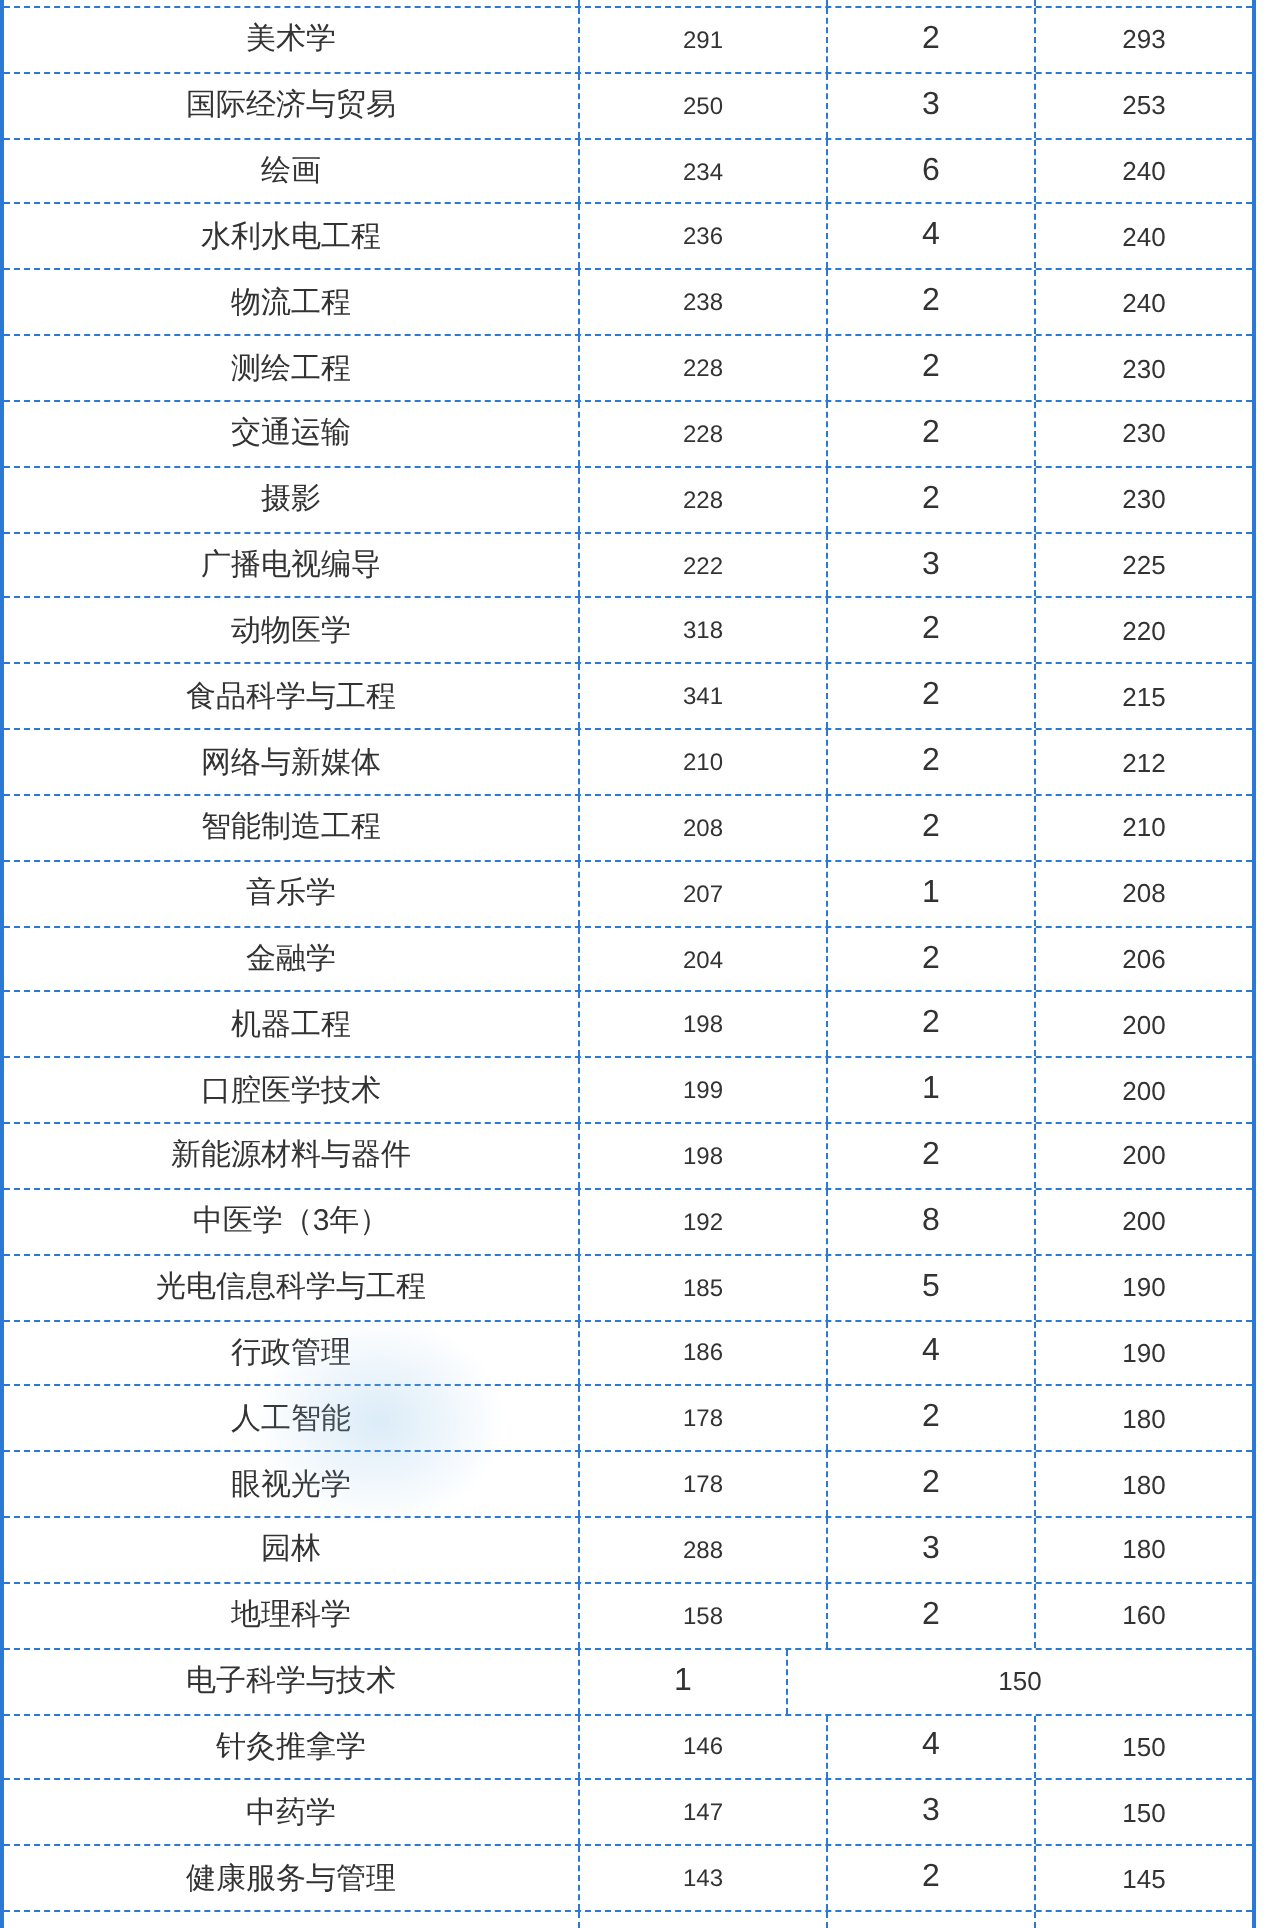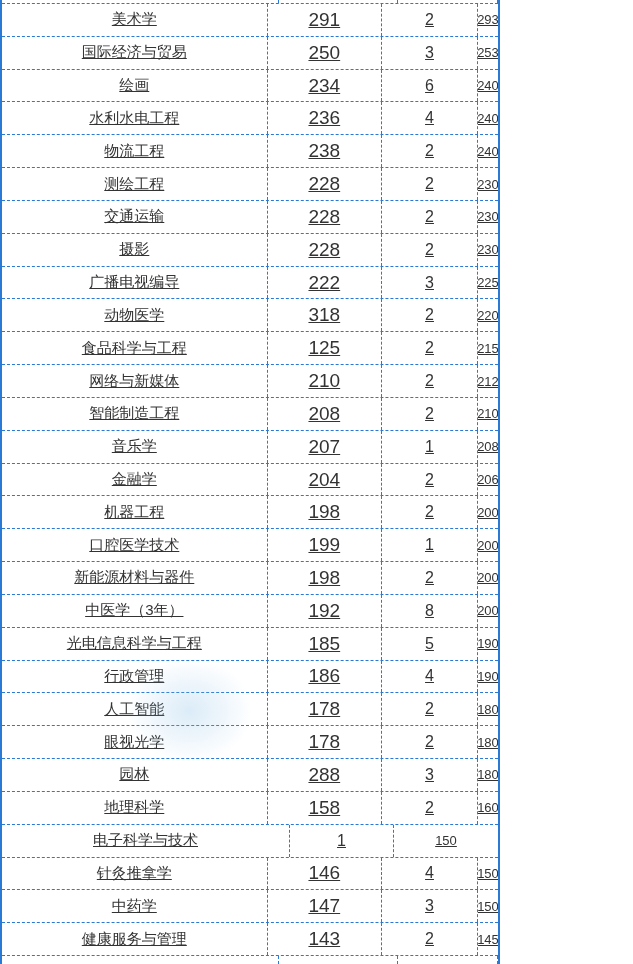--- a/index.html
+++ b/index.html
@@ -8,46 +8,45 @@
   }
   html,body{margin:0;padding:0;background:#ffffff;}
   .page{
     width:633px;height:964px;overflow:hidden;position:relative;
     background:#ffffff;
     font-family:"Liberation Sans","DejaVu Sans",sans-serif;
     color:var(--text);
   }
   .table{
     box-sizing:border-box;
-    width:500px;height:964px;
+    width:628px;height:964px;
     border-left:2px solid var(--blue);
     border-right:2px solid var(--blue);
     display:flex;flex-direction:column;
     position:relative;
     background:transparent;
-    text-decoration:underline;
   }
   .row{
     box-sizing:border-box;
     display:flex;
     height:32.83px;
     border-bottom:1px dashed var(--blue);
     flex:0 0 auto;
   }
   .row.sliver-top{height:4px;}
   .row.sliver-bottom{flex:1 1 auto;height:auto;border-bottom:none;}
   .cell{
     box-sizing:border-box;
     border-right:1px dashed var(--blue);
     display:flex;align-items:center;justify-content:center;
     overflow:hidden;white-space:nowrap;
   }
   .cell:last-child{border-right:none;}
   .c1{width:288px;font-size:15px;}
-  .c2{width:124px;font-size:19px;}
+  .c2{width:124px;font-size:12px;}
   .c3{width:104px;font-size:16px;}
   .c4{flex:1 1 auto;font-size:13px;}
   .watermark{
     position:absolute;left:100px;top:638px;width:175px;height:145px;
     border-radius:50%;
     background:radial-gradient(closest-side, rgba(136,191,231,0.30), rgba(136,191,231,0.0) 72%);
     pointer-events:none;
   }
 </style>
 </head>
@@ -130,21 +129,21 @@
 
   <div class="row">
     <div class="cell c1">动物医学</div>
     <div class="cell c2">318</div>
     <div class="cell c3">2</div>
     <div class="cell c4">220</div>
   </div>
 
   <div class="row">
     <div class="cell c1">食品科学与工程</div>
-    <div class="cell c2">125</div>
+    <div class="cell c2">341</div>
     <div class="cell c3">2</div>
     <div class="cell c4">215</div>
   </div>
 
   <div class="row">
     <div class="cell c1">网络与新媒体</div>
     <div class="cell c2">210</div>
     <div class="cell c3">2</div>
     <div class="cell c4">212</div>
   </div>

